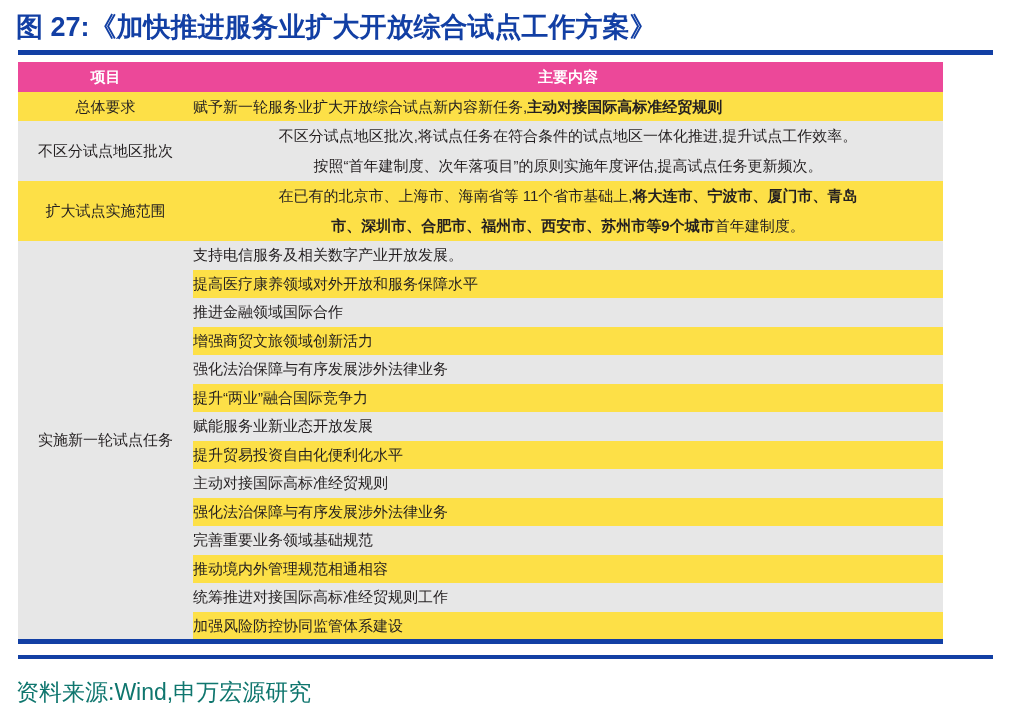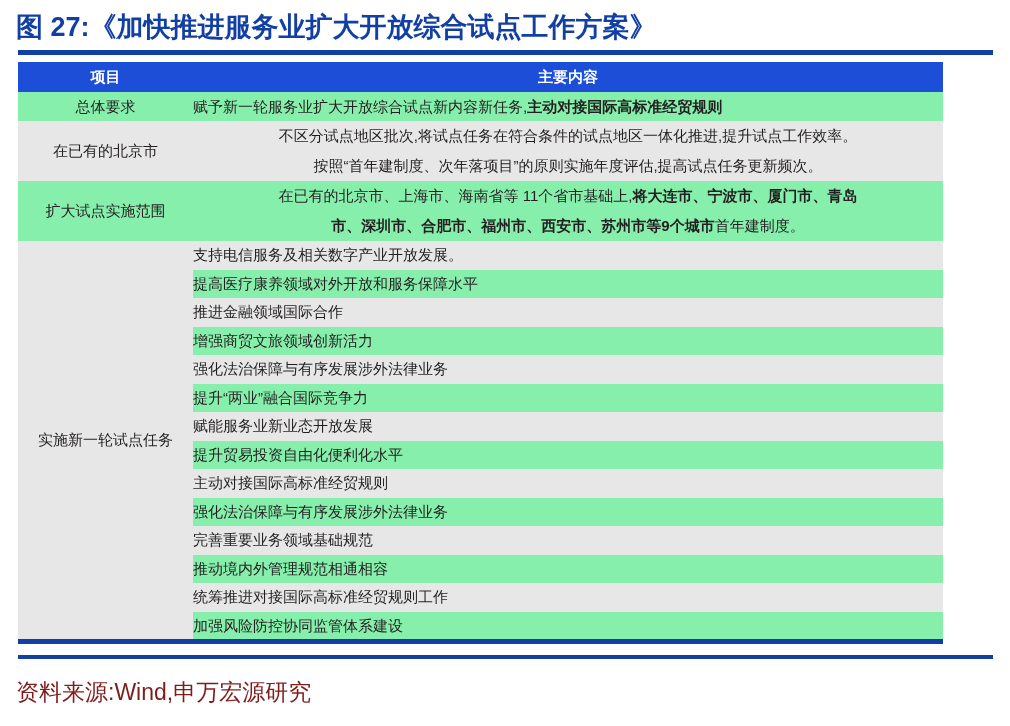--- a/index.html
+++ b/index.html
@@ -47,21 +47,21 @@
     left: 18px;
     top: 62px;
     width: 925px;
     border-collapse: collapse;
     table-layout: fixed;
   }
   .tbl col.c1 { width: 175px; }
   .tbl col.c2 { width: 750px; }
 
   .tbl th {
-    background: #1d4ed8;
+    background: #ec4899;
     color: #ffffff;
     font-size: 15px;
     font-weight: bold;
     text-align: center;
     height: 30px;
     padding: 0;
     border: none;
   }
 
   .tbl td {
@@ -74,21 +74,21 @@
 
   .col-item {
     text-align: center;
     border-right: 1px solid #c9c9c9;
   }
   .col-body {
     padding-left: 10px;
     padding-right: 6px;
   }
 
-  .row-white  { background: #86efac; }
+  .row-white  { background: #fde047; }
   .row-gray   { background: #e7e7e7; }
 
   .cell-sep { border-bottom: 1px solid #d6d6d6; }
 
   .h1line { height: 29px; line-height: 29px; }
   .h2line { height: 60px; }
   .h2line .ln { height: 30px; line-height: 30px; text-align: center; }
   .task-row { height: 28px; line-height: 28.5px; }
 
   b, .bd { font-weight: bold; }
@@ -109,21 +109,21 @@
     height: 4px;
     background: #123fa4;
   }
 
   
   .source {
     position: absolute;
     left: 16px;
     top: 676px;
     font-size: 23px;
-    color: #7f1d1d;
+    color: #0f766e;
     white-space: nowrap;
     line-height: 32px;
   }
 </style>
 </head>
 <body>
 
 <div class="page">
 
   <div class="fig-title">图 27:《加快推进服务业扩大开放综合试点工作方案》</div>
@@ -141,21 +141,21 @@
       </tr>
     </thead>
     <tbody>
 
       <tr class="row-white">
         <td class="col-item cell-sep h1line">总体要求</td>
         <td class="col-body cell-sep h1line"><span>赋予新一轮服务业扩大开放综合试点新内容新任务,</span><span class="bd">主动对接国际高标准经贸规则</span></td>
       </tr>
 
       <tr class="row-gray">
-        <td class="col-item cell-sep h2line">在已有的北京市</td>
+        <td class="col-item cell-sep h2line">不区分试点地区批次</td>
         <td class="col-body cell-sep h2line">
           <div class="ln">不区分试点地区批次,将试点任务在符合条件的试点地区一体化推进,提升试点工作效率。</div>
           <div class="ln">按照“首年建制度、次年落项目”的原则实施年度评估,提高试点任务更新频次。</div>
         </td>
       </tr>
 
       <tr class="row-white">
         <td class="col-item cell-sep h2line">扩大试点实施范围</td>
         <td class="col-body cell-sep h2line">
           <div class="ln"><span>在已有的北京市、上海市、海南省等 11个省市基础上,</span><span class="bd">将大连市、宁波市、厦门市、青岛</span></div>

